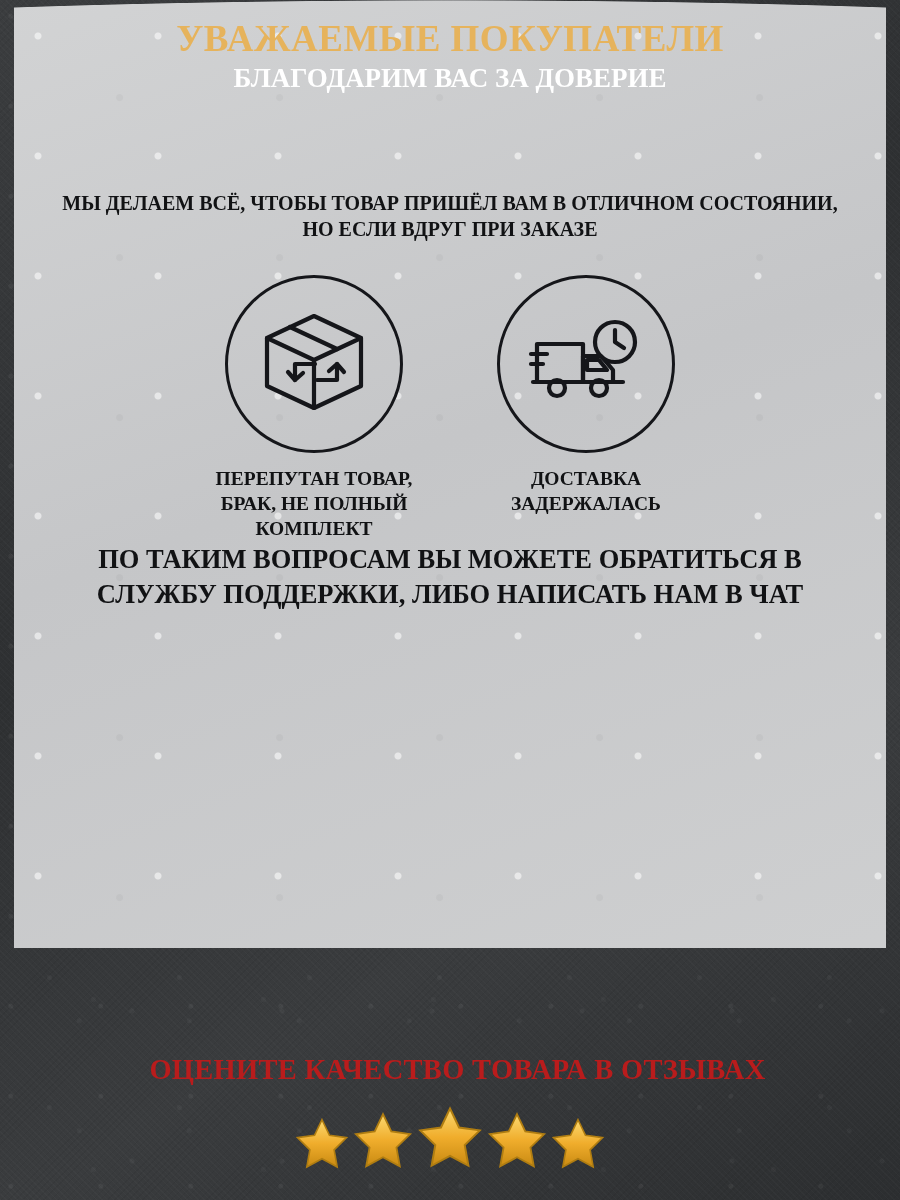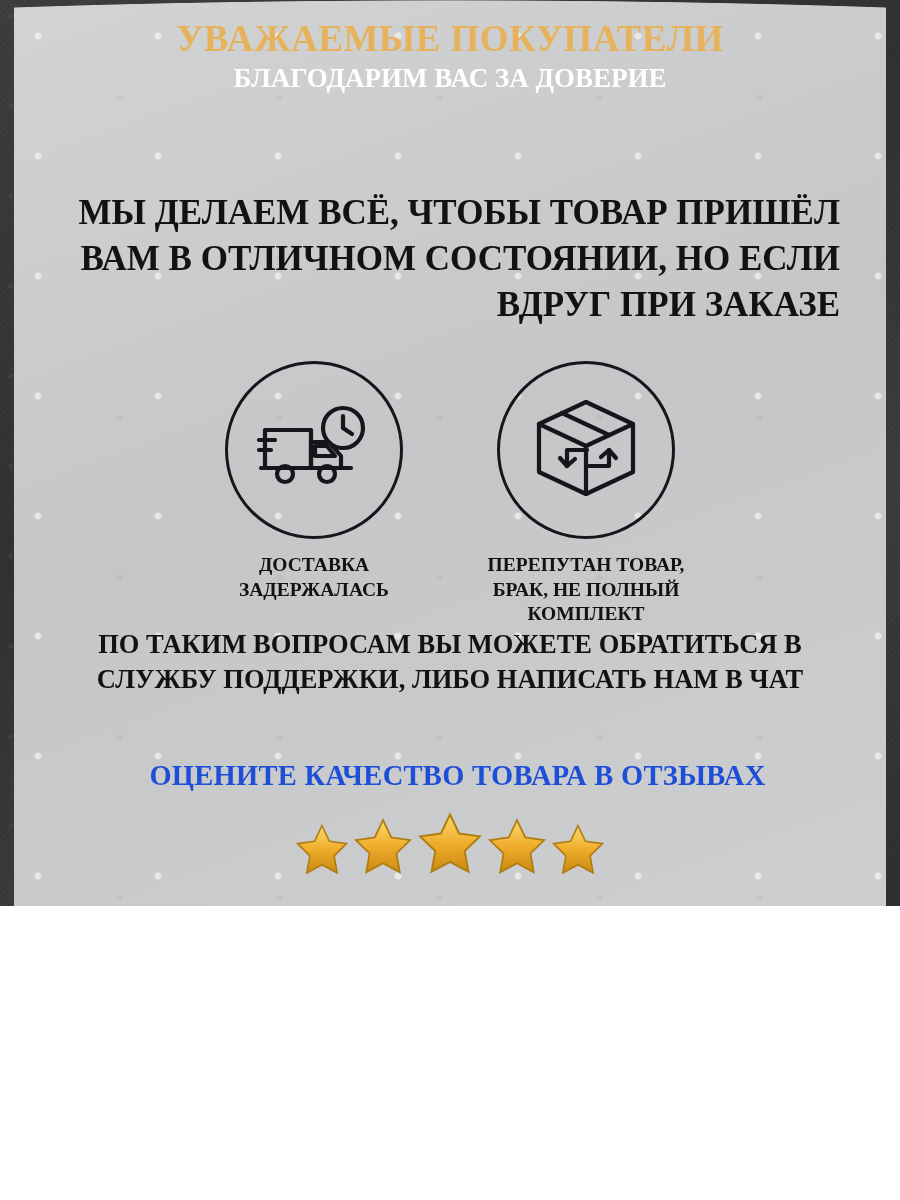--- a/index.html
+++ b/index.html
@@ -3,21 +3,21 @@
 <meta charset="utf-8">
 <style>
   html, body {
     margin: 0;
     padding: 0;
     background: #ffffff;
   }
   .page {
     position: relative;
     width: 900px;
-    height: 906px;
+    height: 1200px;
     overflow: hidden;
     font-family: "Liberation Serif", "DejaVu Serif", serif;
     background: #c9cacb;
   }
 
   
   .dark-bg {
     position: absolute;
     inset: 0;
     background:
@@ -96,26 +96,25 @@
   .content {
     position: absolute;
     top: 190px;
     left: 0;
     right: 0;
     text-align: center;
     z-index: 6;
     color: #111214;
   }
   .intro {
-    font-size: 35px;
+    font-size: 20px;
     font-weight: bold;
     line-height: 1.32;
     text-transform: uppercase;
     padding: 0 60px;
-    text-align: right;
   }
 
   
   .icon-row {
     display: flex;
     justify-content: center;
     gap: 58px;
     margin-top: 32px;
   }
   .icon-col {
@@ -165,21 +164,21 @@
     position: absolute;
     left: 0;
     right: 0;
     bottom: 24px;
     text-align: center;
     z-index: 7;
   }
   .footer-title {
     font-size: 28.5px;
     font-weight: bold;
-    color: #1d4ed8;
+    color: #b91c1c;
     text-transform: uppercase;
     line-height: 1.28;
     letter-spacing: 0.3px;
     margin-left: 15px;
   }
   .stars {
     margin-top: 16px;
     display: flex;
     justify-content: center;
     align-items: flex-end;
@@ -200,46 +199,20 @@
   <div class="header">
     <div class="header-title">УВАЖАЕМЫЕ ПОКУПАТЕЛИ</div>
     <div class="header-sub">БЛАГОДАРИМ ВАС ЗА ДОВЕРИЕ</div>
   </div>
 
   <div class="content">
 
     <div class="intro">МЫ ДЕЛАЕМ ВСЁ, ЧТОБЫ ТОВАР ПРИШЁЛ ВАМ В ОТЛИЧНОМ СОСТОЯНИИ, НО ЕСЛИ ВДРУГ ПРИ ЗАКАЗЕ</div>
 
     <div class="icon-row">
-
-      <div class="icon-col">
-        <div class="icon-circle">
-          <span>
-            <svg width="118" height="96" viewBox="0 0 118 96" fill="none" stroke="#15161a" stroke-width="4.2" stroke-linecap="round" stroke-linejoin="round">
-
-              <path d="M10 30 H56 V68 H10 Z"></path>
-
-              <path d="M56 42 H74 L86 56 V68 H56 Z"></path>
-
-              <path d="M60 46 H72 L80 56 H60 Z"></path>
-
-              <path d="M6 68 H96"></path>
-
-              <circle cx="30" cy="74" r="8"></circle>
-              <circle cx="72" cy="74" r="8"></circle>
-
-              <path d="M4 40 H20 M4 50 H16"></path>
-
-              <circle cx="88" cy="28" r="20"></circle>
-              <path d="M88 16 V28 L97 34"></path>
-            </svg>
-          </span>
-        </div>
-        <div class="icon-caption">ДОСТАВКА ЗАДЕРЖАЛАСЬ</div>
-      </div>
 
       <div class="icon-col">
         <div class="icon-circle">
           <span>
             <svg width="118" height="108" viewBox="0 0 118 108" fill="none" stroke="#15161a" stroke-width="4.2" stroke-linecap="round" stroke-linejoin="round">
 
               <path d="M59 8 L106 30 L59 52 L12 30 Z"></path>
               <path d="M12 30 V78 L59 100 L106 78 V30"></path>
               <path d="M59 52 V100"></path>
 
@@ -248,20 +221,46 @@
               <path d="M40 72 V56 H60"></path>
               <path d="M40 72 L33 64 M40 72 L48 65"></path>
               <path d="M82 56 V72 H62"></path>
               <path d="M82 56 L89 64 M82 56 L74 63"></path>
             </svg>
           </span>
         </div>
         <div class="icon-caption">ПЕРЕПУТАН ТОВАР, БРАК, НЕ ПОЛНЫЙ КОМПЛЕКТ</div>
       </div>
 
+      <div class="icon-col">
+        <div class="icon-circle">
+          <span>
+            <svg width="118" height="96" viewBox="0 0 118 96" fill="none" stroke="#15161a" stroke-width="4.2" stroke-linecap="round" stroke-linejoin="round">
+
+              <path d="M10 30 H56 V68 H10 Z"></path>
+
+              <path d="M56 42 H74 L86 56 V68 H56 Z"></path>
+
+              <path d="M60 46 H72 L80 56 H60 Z"></path>
+
+              <path d="M6 68 H96"></path>
+
+              <circle cx="30" cy="74" r="8"></circle>
+              <circle cx="72" cy="74" r="8"></circle>
+
+              <path d="M4 40 H20 M4 50 H16"></path>
+
+              <circle cx="88" cy="28" r="20"></circle>
+              <path d="M88 16 V28 L97 34"></path>
+            </svg>
+          </span>
+        </div>
+        <div class="icon-caption">ДОСТАВКА ЗАДЕРЖАЛАСЬ</div>
+      </div>
+
 
     </div>
 
     <div class="note">ПО ТАКИМ ВОПРОСАМ ВЫ МОЖЕТЕ ОБРАТИТЬСЯ В СЛУЖБУ ПОДДЕРЖКИ, ЛИБО НАПИСАТЬ НАМ В ЧАТ</div>
   </div>
 
   <div class="footer">
     <div class="footer-title">ОЦЕНИТЕ КАЧЕСТВО ТОВАРА В ОТЗЫВАХ</div>
     <div class="stars">
       <span class="star">

